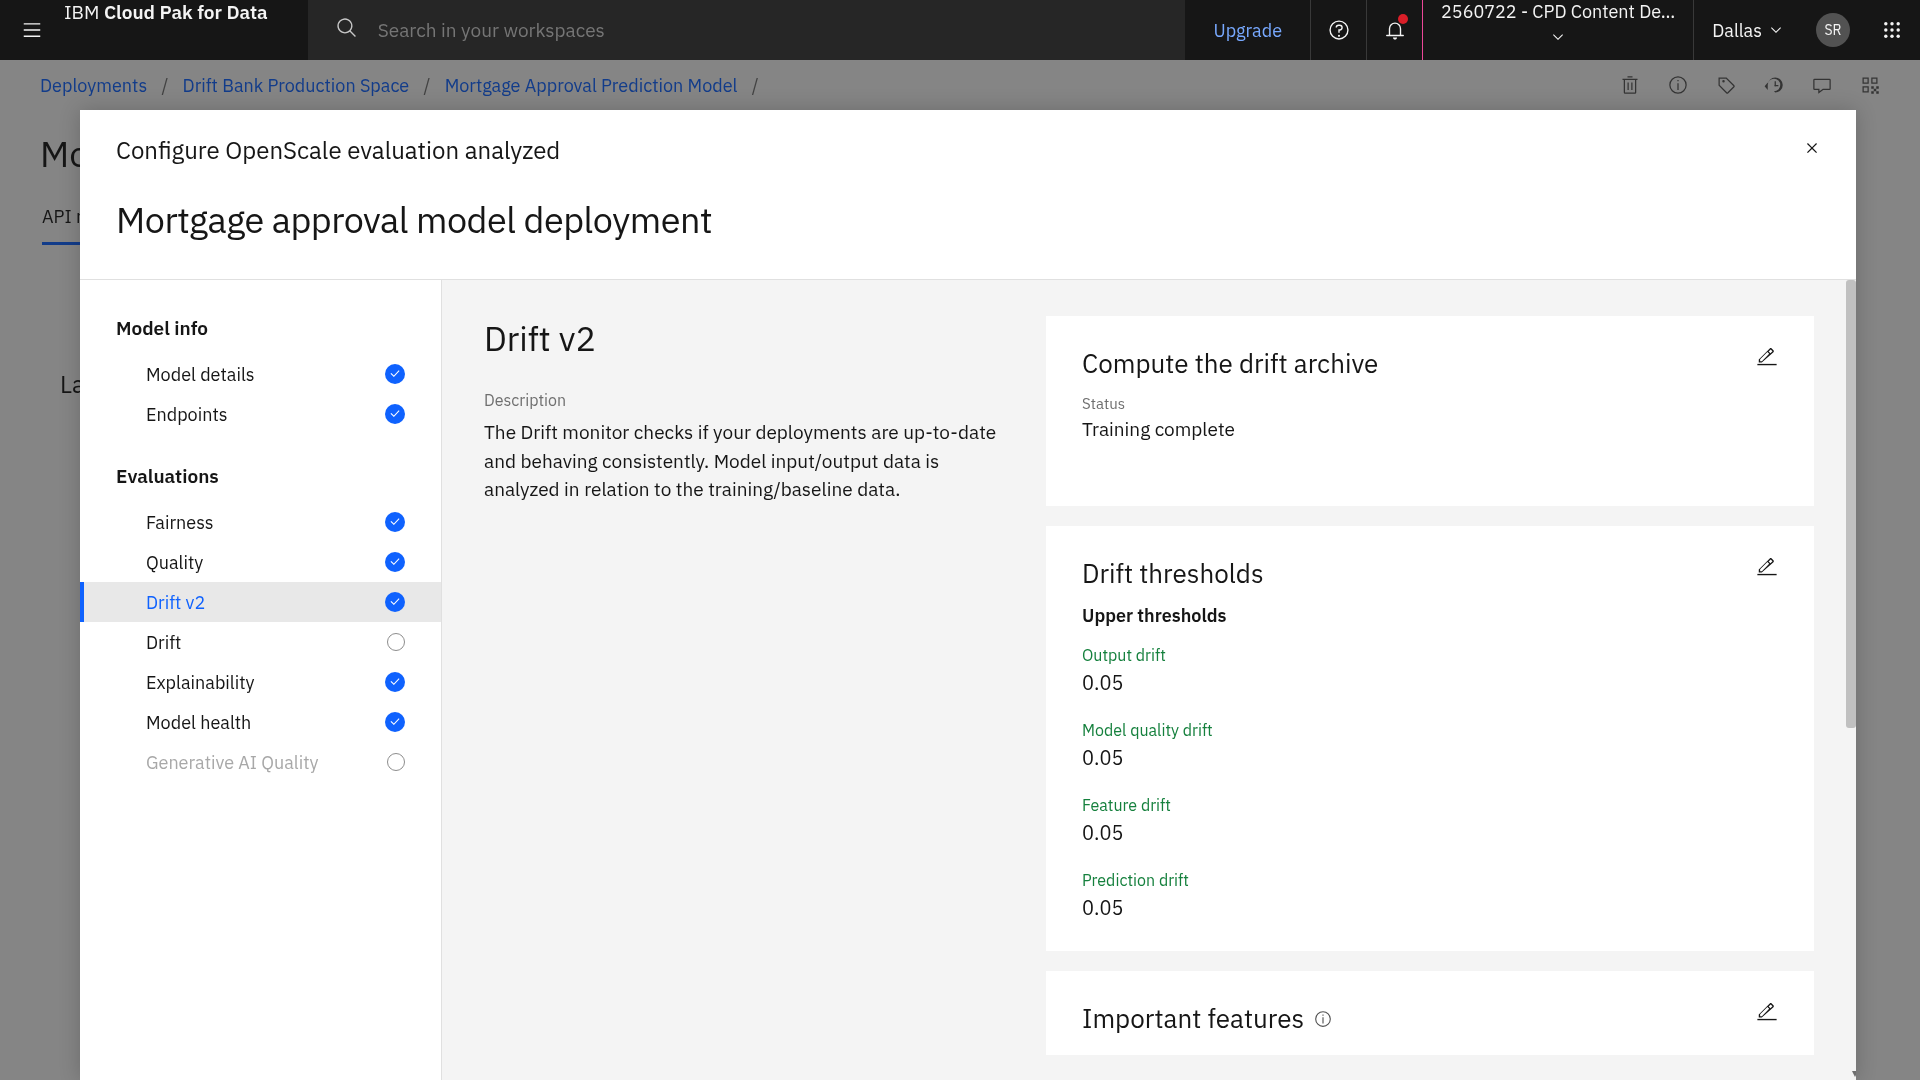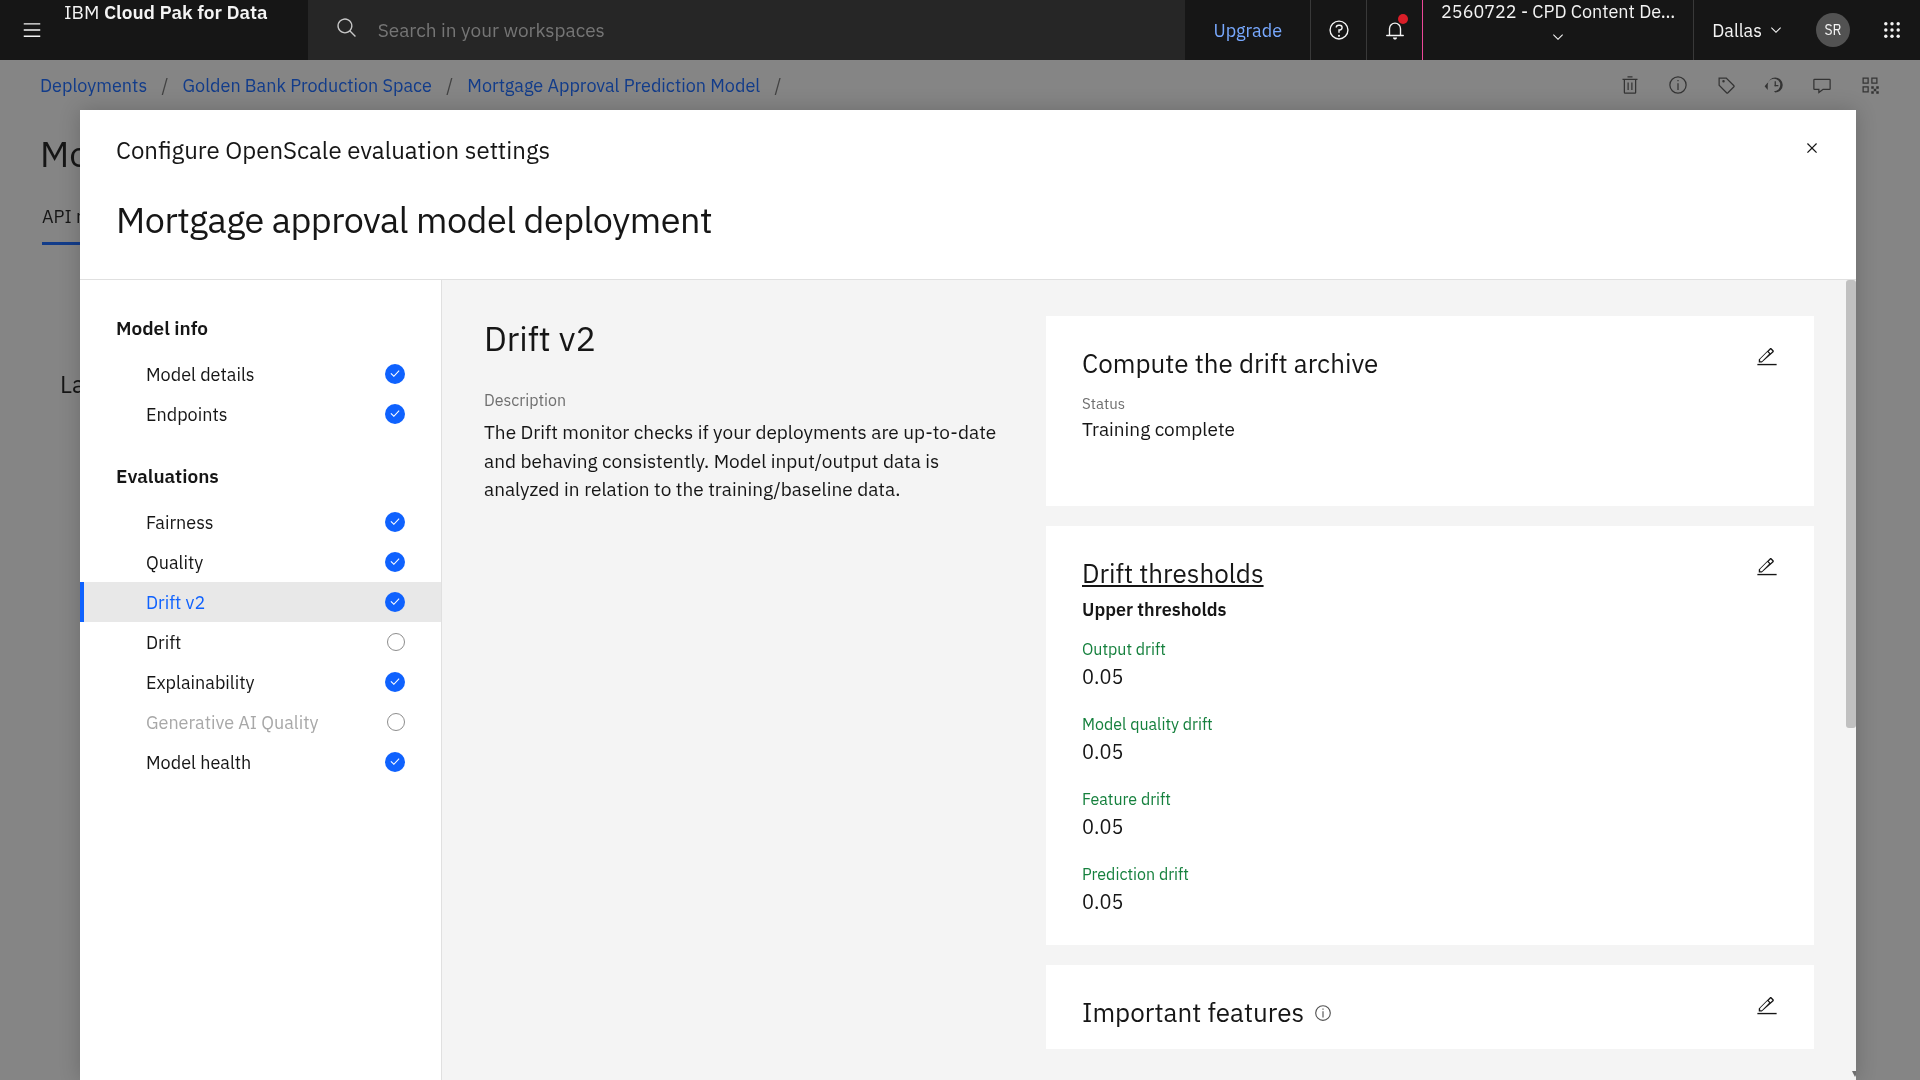--- a/index.html
+++ b/index.html
@@ -59,21 +59,21 @@
   .content-pane { flex: 1; background: #f4f4f4; overflow-y: auto; padding: 36px 42px; display: flex; gap: 42px; position: relative; }
   .desc-col { width: 520px; }
   .desc-col h1 { font-size: 34px; font-weight: 400; margin-bottom: 30px; }
   .desc-label { color: #6f6f6f; font-size: 16px; margin-bottom: 8px; }
   .desc-text { font-size: 19px; line-height: 1.5; }
 
   .cards-col { flex: 1; display: flex; flex-direction: column; gap: 20px; padding-bottom: 40px; }
   .card { background: #fff; padding: 30px 36px; }
   .card-head { display:flex; justify-content:space-between; align-items:flex-start; }
   .card-title-lg { font-size: 26px; margin-bottom: 14px; text-align: right; }
-  .card-title-md { font-size: 26px; margin-bottom: 8px; text-decoration: underline; }
+  .card-title-md { font-size: 26px; margin-bottom: 14px; }
   .status-lbl { color:#6f6f6f; font-size:15px; }
   .status-val { font-size:19px; margin-top:4px; }
   .thr-sub { font-weight:600; font-size:18px; margin: 8px 0 18px; }
   .metric { margin-bottom: 24px; }
   .metric .m-label { color:#15803d; font-size:16px; }
   .metric .m-val { font-size:20px; margin-top:4px; }
   .pencil-icon { cursor:pointer; }
   .pencil-icon svg { fill:#161616; }
   .imp-title { font-size:26px; display:flex; align-items:center; gap:10px; }
   .info-small svg { fill:#525252; }
@@ -148,21 +148,21 @@
         </svg>
     </span>
   </div>
 </div>
 
 
 <div class="crumb-row">
   <div class="crumbs">
     <a href="#">Deployments</a>
     <span class="sep">/</span>
-    <a href="#">Golden Bank Production Space</a>
+    <a href="#">Drift Bank Production Space</a>
     <span class="sep">/</span>
     <a href="#">Mortgage Approval Prediction Model</a>
     <span class="sep">/</span>
   </div>
   <div class="crumb-icons">
     <span>
         <svg width="20" height="20" viewBox="0 0 32 32">
           <path d="M12 12h2v12h-2zM18 12h2v12h-2z"></path>
           <path d="M4 6v2h2v20a2 2 0 002 2h16a2 2 0 002-2V8h2V6zm4 22V8h16v20zM12 2h8v2h-8z"></path>
         </svg>
@@ -206,21 +206,21 @@
 <div class="overlay"></div>
 
 
 <div class="modal">
   <div class="close-btn">
     <svg width="20" height="20" viewBox="0 0 32 32">
         <path d="M24 9.4 22.6 8 16 14.6 9.4 8 8 9.4 14.6 16 8 22.6 9.4 24 16 17.4 22.6 24 24 22.6 17.4 16z"></path>
       </svg>
   </div>
   <div class="modal-header">
-    <div class="subtitle">Configure OpenScale evaluation settings</div>
+    <div class="subtitle">Configure OpenScale evaluation analyzed</div>
     <div class="title">Mortgage approval model deployment</div>
   </div>
 
   <div class="modal-body">
 
     <div class="side-pane">
       <div class="group-label">Model info</div>
 
       <div class="nav-item">
         <span>Model details</span>
@@ -265,37 +265,37 @@
               <path d="M13 24L4 15l2-2 7 7L26 6l2 2z"></path>
             </svg>
           </span>
       </div>
       <div class="nav-item">
         <span>Drift</span>
         <span class="status-empty"></span>
       </div>
       <div class="nav-item">
         <span>Explainability</span>
+        <span class="status-check">
+            <svg width="12" height="12" viewBox="0 0 32 32">
+              <path d="M13 24L4 15l2-2 7 7L26 6l2 2z"></path>
+            </svg>
+          </span>
+      </div>
+      <div class="nav-item">
+        <span>Model health</span>
         <span class="status-check">
             <svg width="12" height="12" viewBox="0 0 32 32">
               <path d="M13 24L4 15l2-2 7 7L26 6l2 2z"></path>
             </svg>
           </span>
       </div>
       <div class="nav-item disabled">
         <span>Generative AI Quality</span>
         <span class="status-empty"></span>
-      </div>
-      <div class="nav-item">
-        <span>Model health</span>
-        <span class="status-check">
-            <svg width="12" height="12" viewBox="0 0 32 32">
-              <path d="M13 24L4 15l2-2 7 7L26 6l2 2z"></path>
-            </svg>
-          </span>
       </div>
     </div>
 
     <div class="content-pane">
       <div class="desc-col">
         <h1>Drift v2</h1>
         <div class="desc-label">Description</div>
         <div class="desc-text">The Drift monitor checks if your deployments are up-to-date and behaving consistently. Model input/output data is analyzed in relation to the training/baseline data.</div>
       </div>
 

